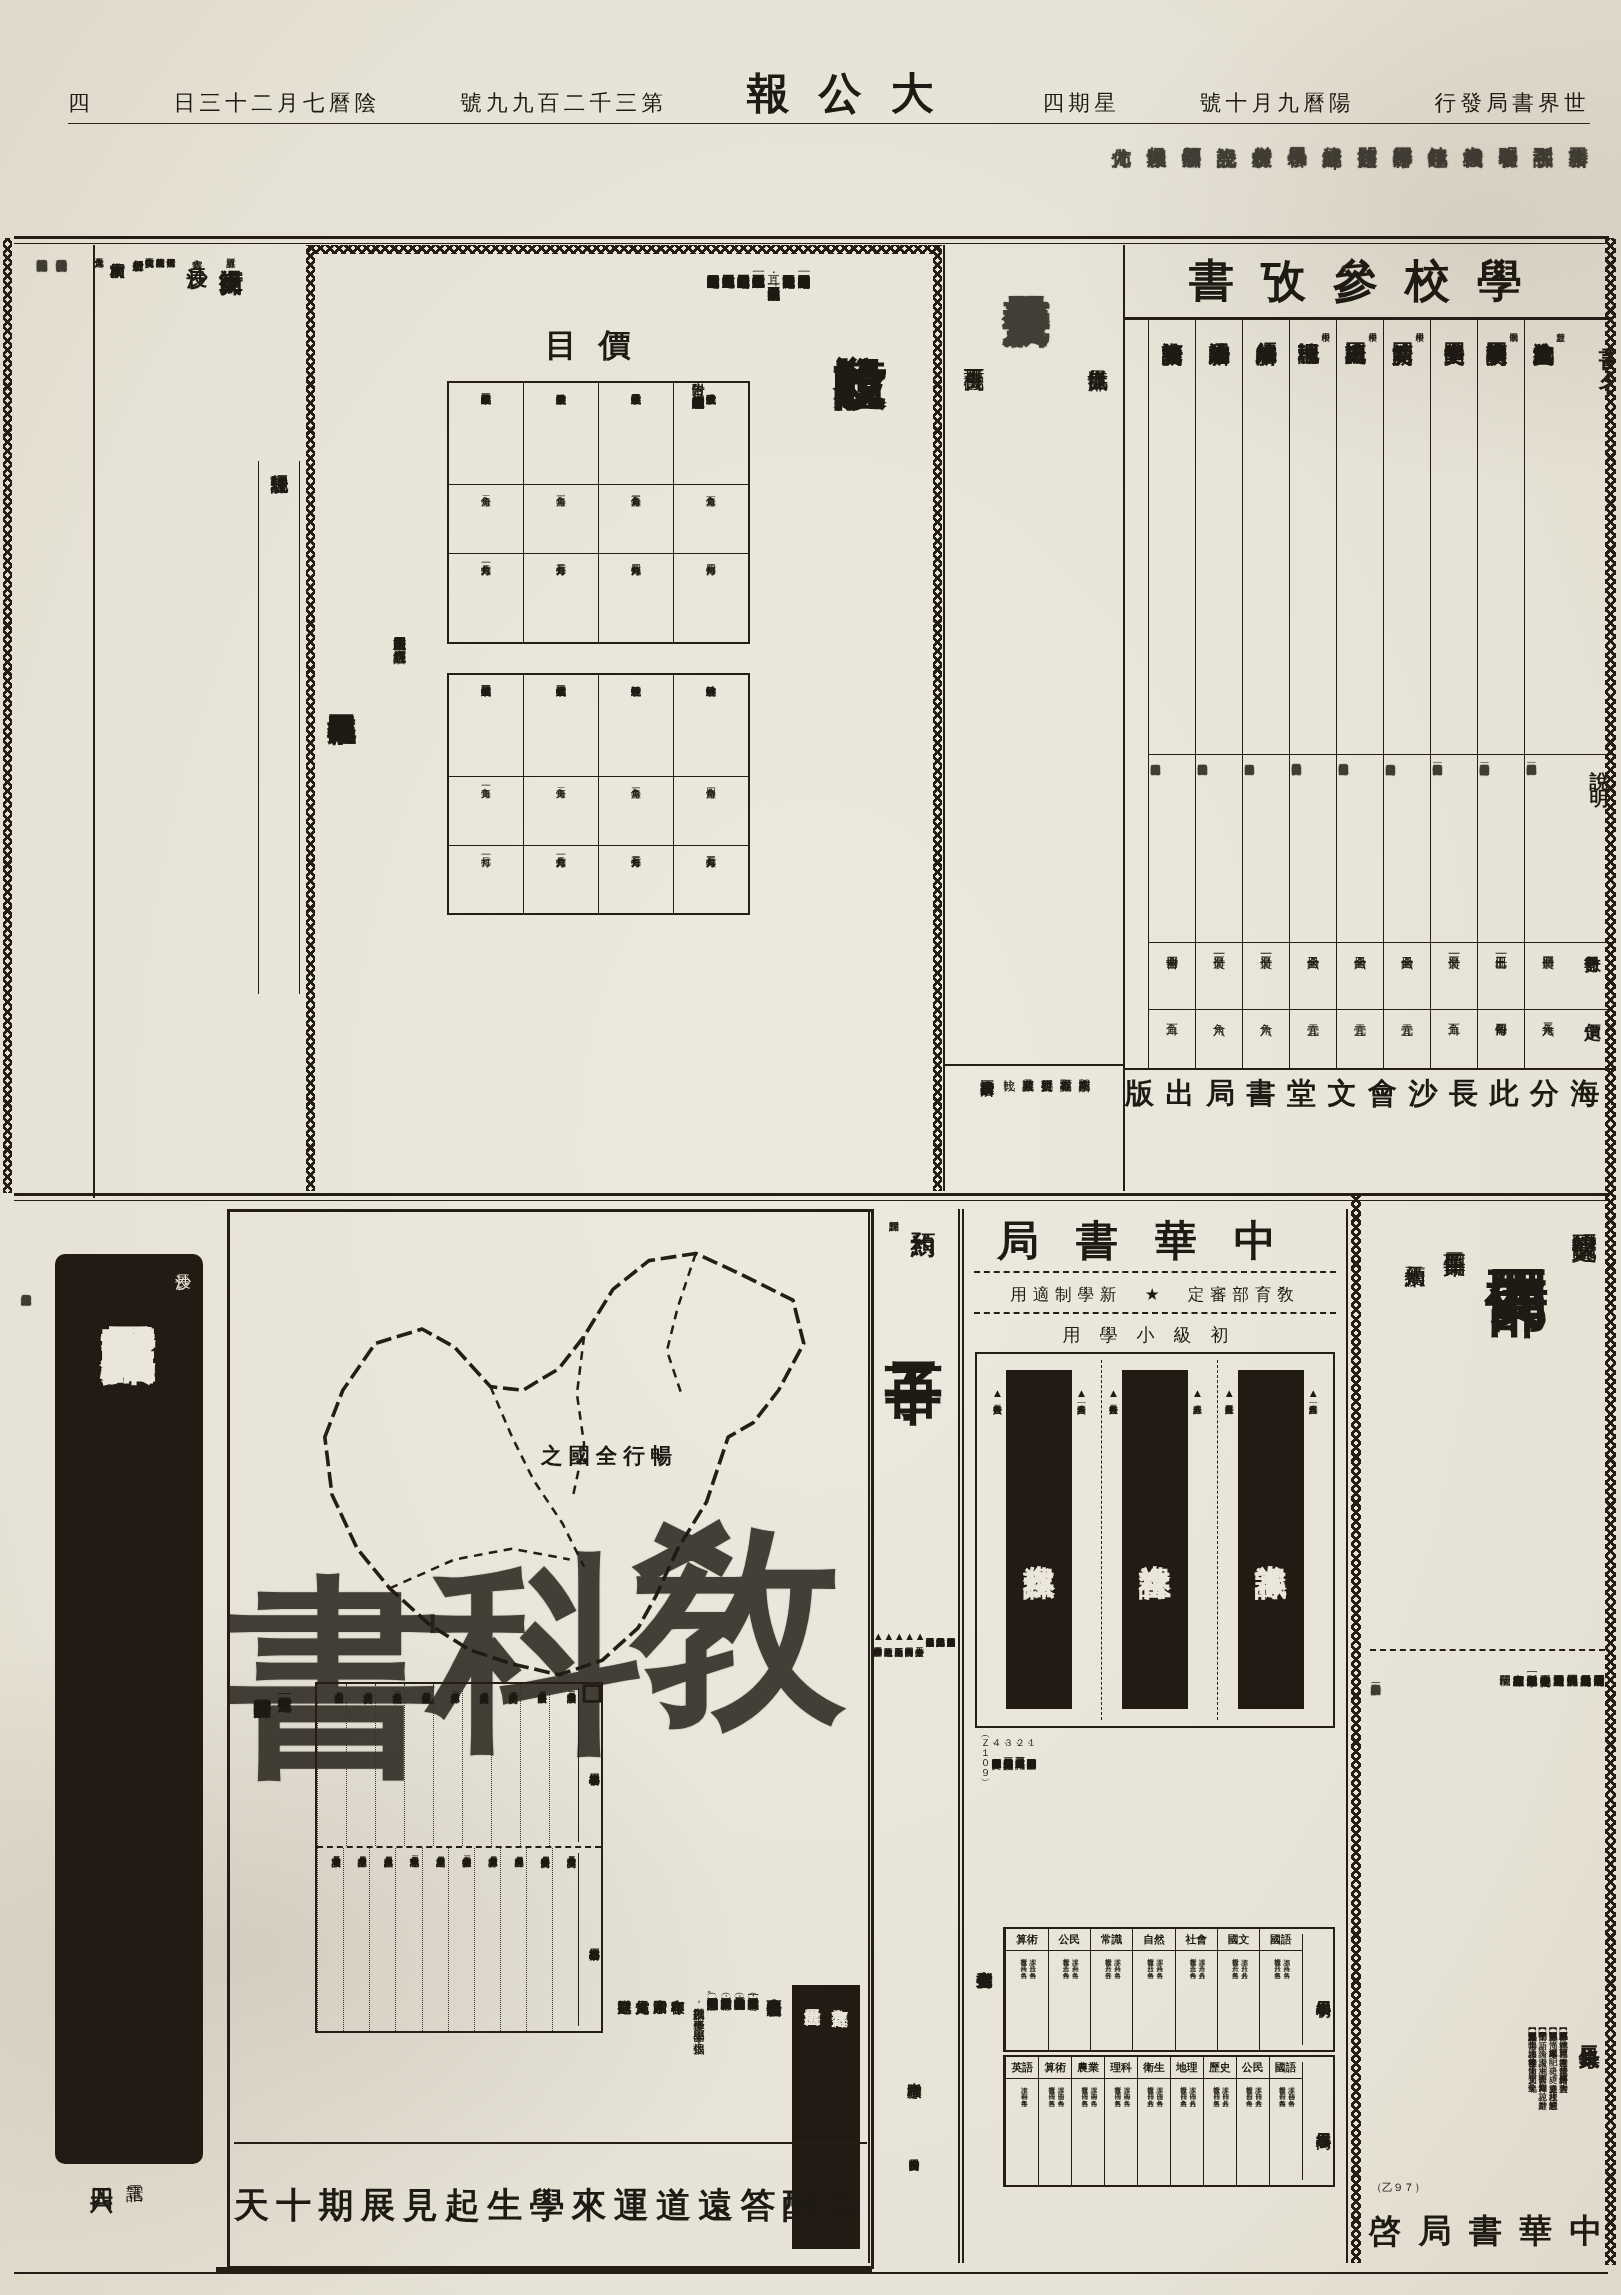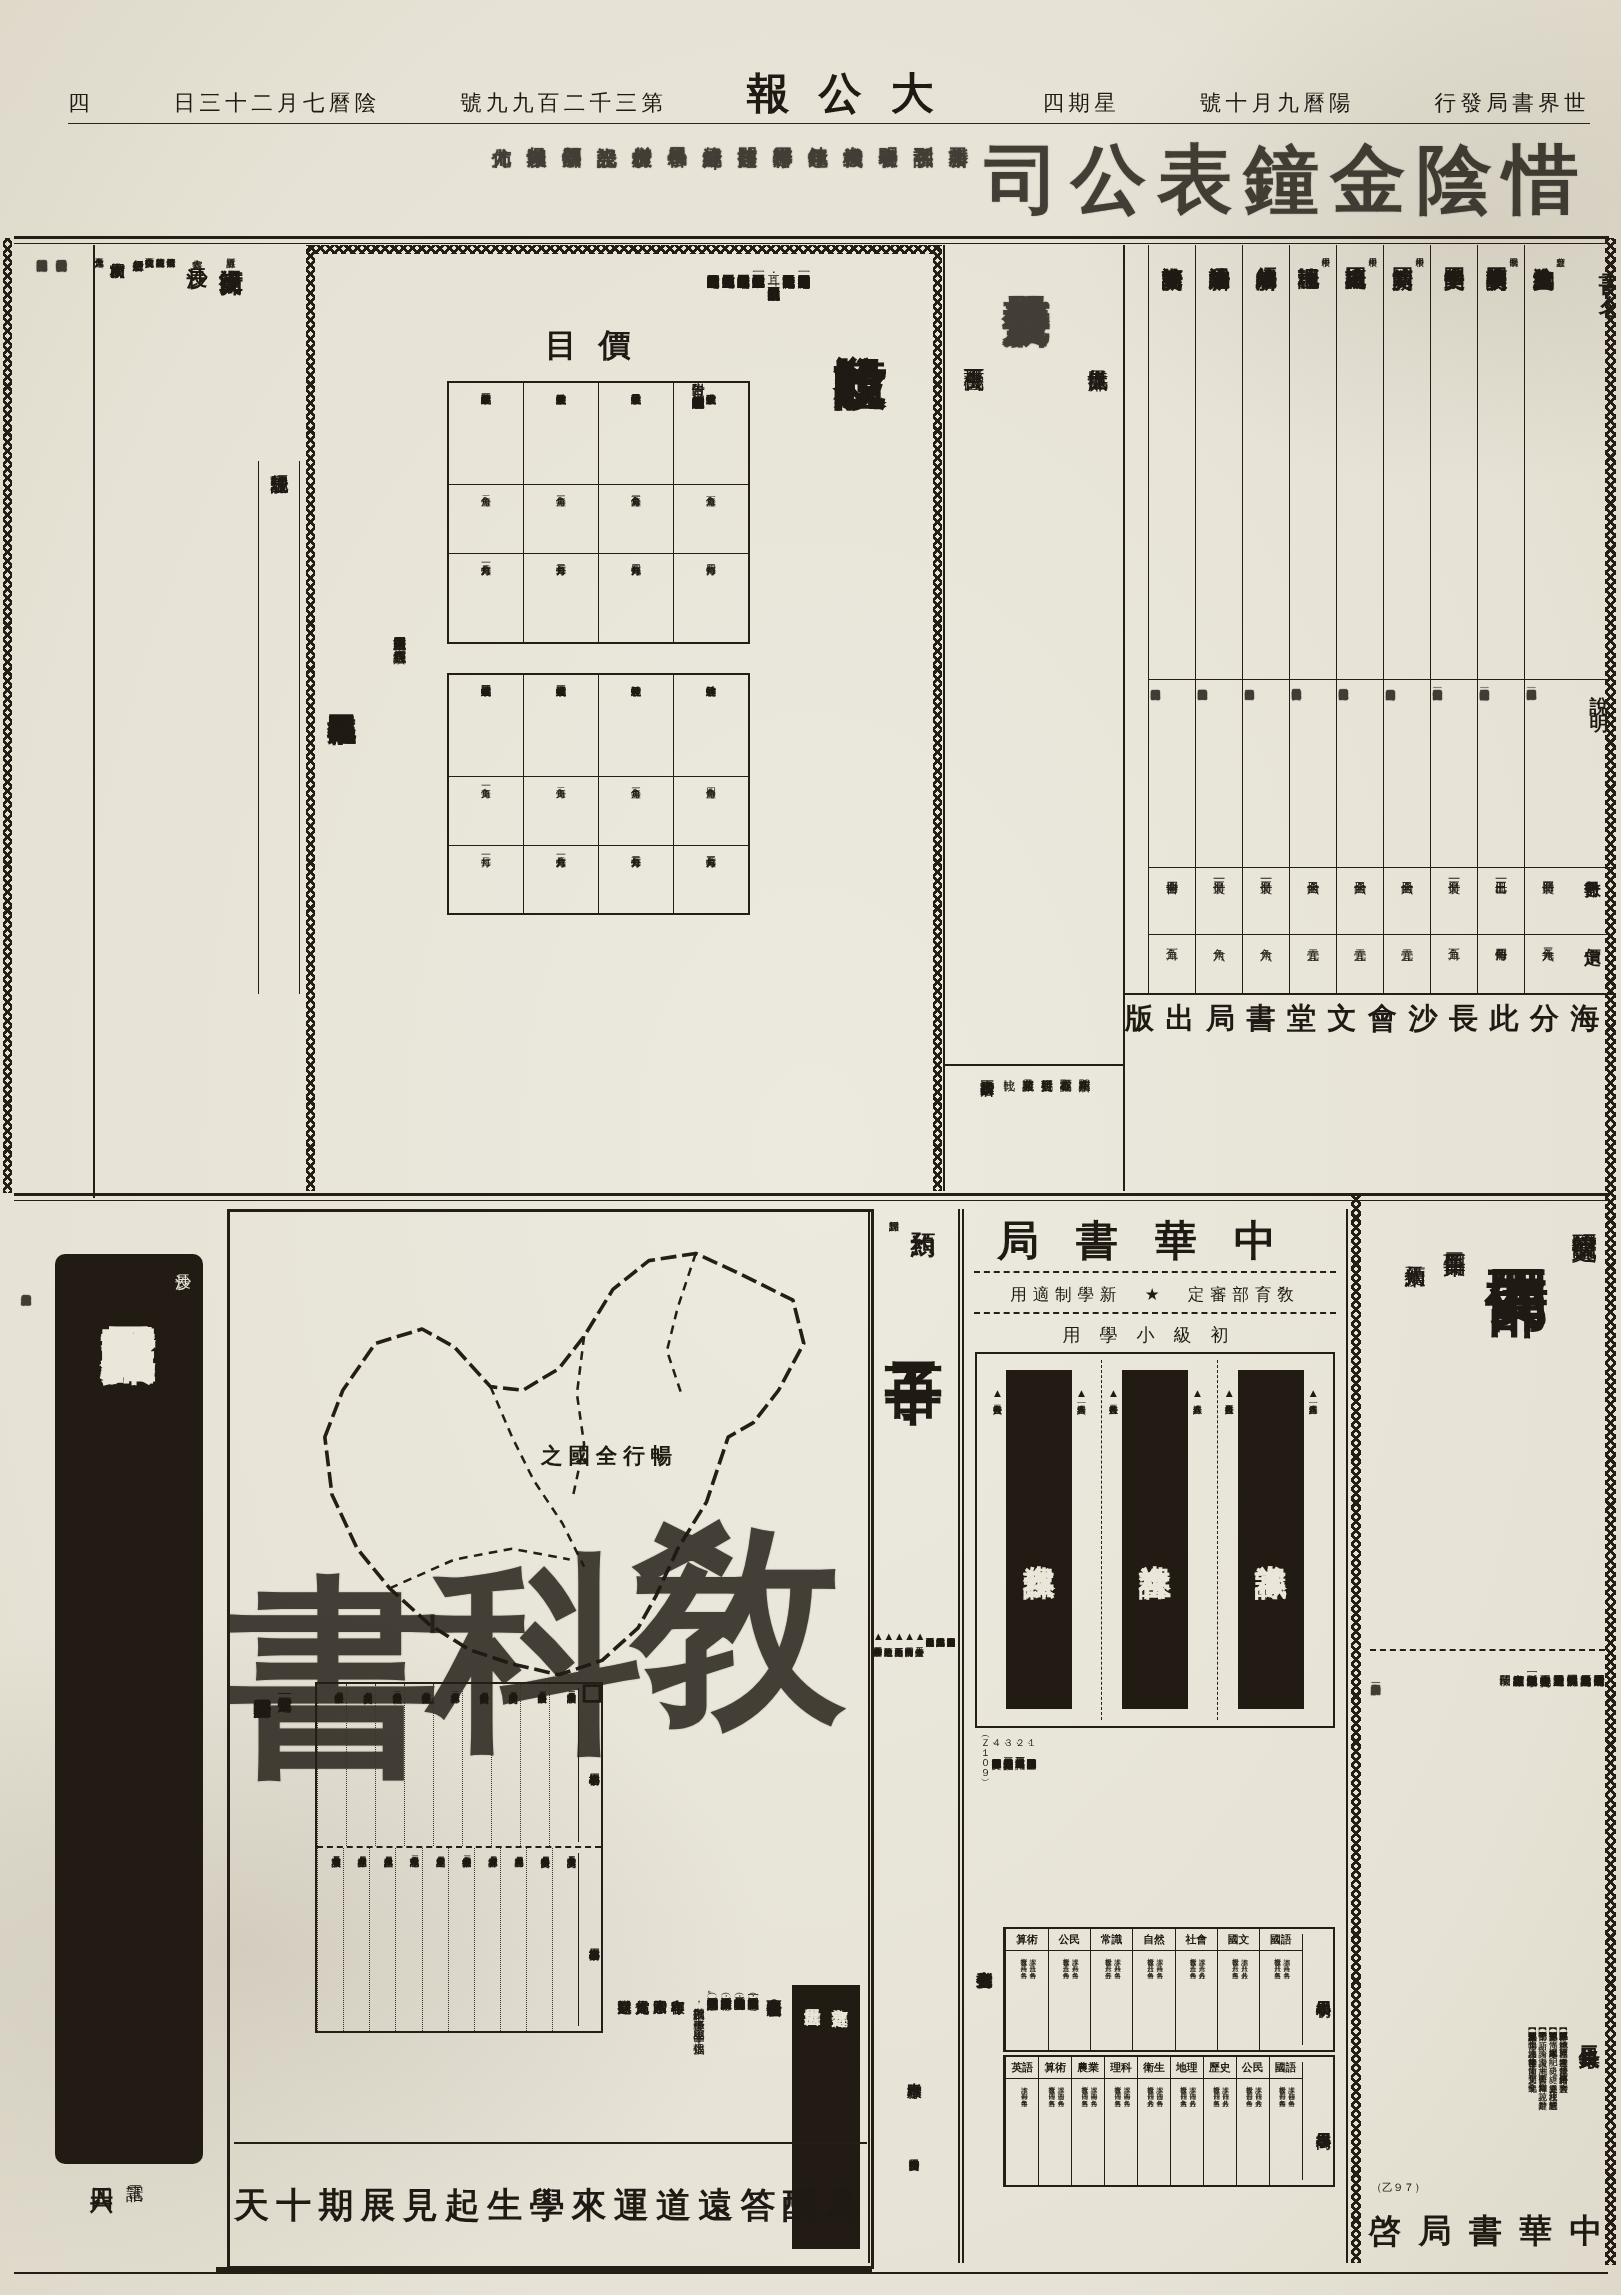--- a/index.html
+++ b/index.html
@@ -220,25 +220,25 @@
         <div class="slogan v degraded">用特辦專</div>
         <div class="slogan v degraded">門超等技</div>
         <div class="slogan v degraded">郎修縫通</div>
         <div class="slogan v degraded">長風學番</div>
         <div class="slogan v degraded">煙橫併村</div>
         <div class="slogan v degraded">設祭記光</div>
         <div class="slogan v degraded">學淵頌器</div>
         <div class="slogan v degraded">以湖保報</div>
         <div class="slogan v degraded">尤佈</div>
       </div>
-    <div id="mast-title" class="serif degraded">司公表鐘金陰惜</div>
   </div>
   <div class="hrule" style="top:236px"></div>
 
   <div id="refbooks" class="panel">
+    <div id="rb-headline">書攷參校學</div>
     <div id="rb-table">
       <div class="rb-col rb-hcol">
         <div class="rb-z1 ovh">
             <div class="rb-h v" style="font-size:24.5px;line-height:3.2;">書　名</div>
           </div>
         <div class="rb-z2 ovh">
             <div class="rb-h v" style="font-size:19px;line-height:3;">說　明</div>
           </div>
         <div class="rb-z3 ovh">
             <div class="rb-h v" style="font-size:16.6px;">冊數</div>

